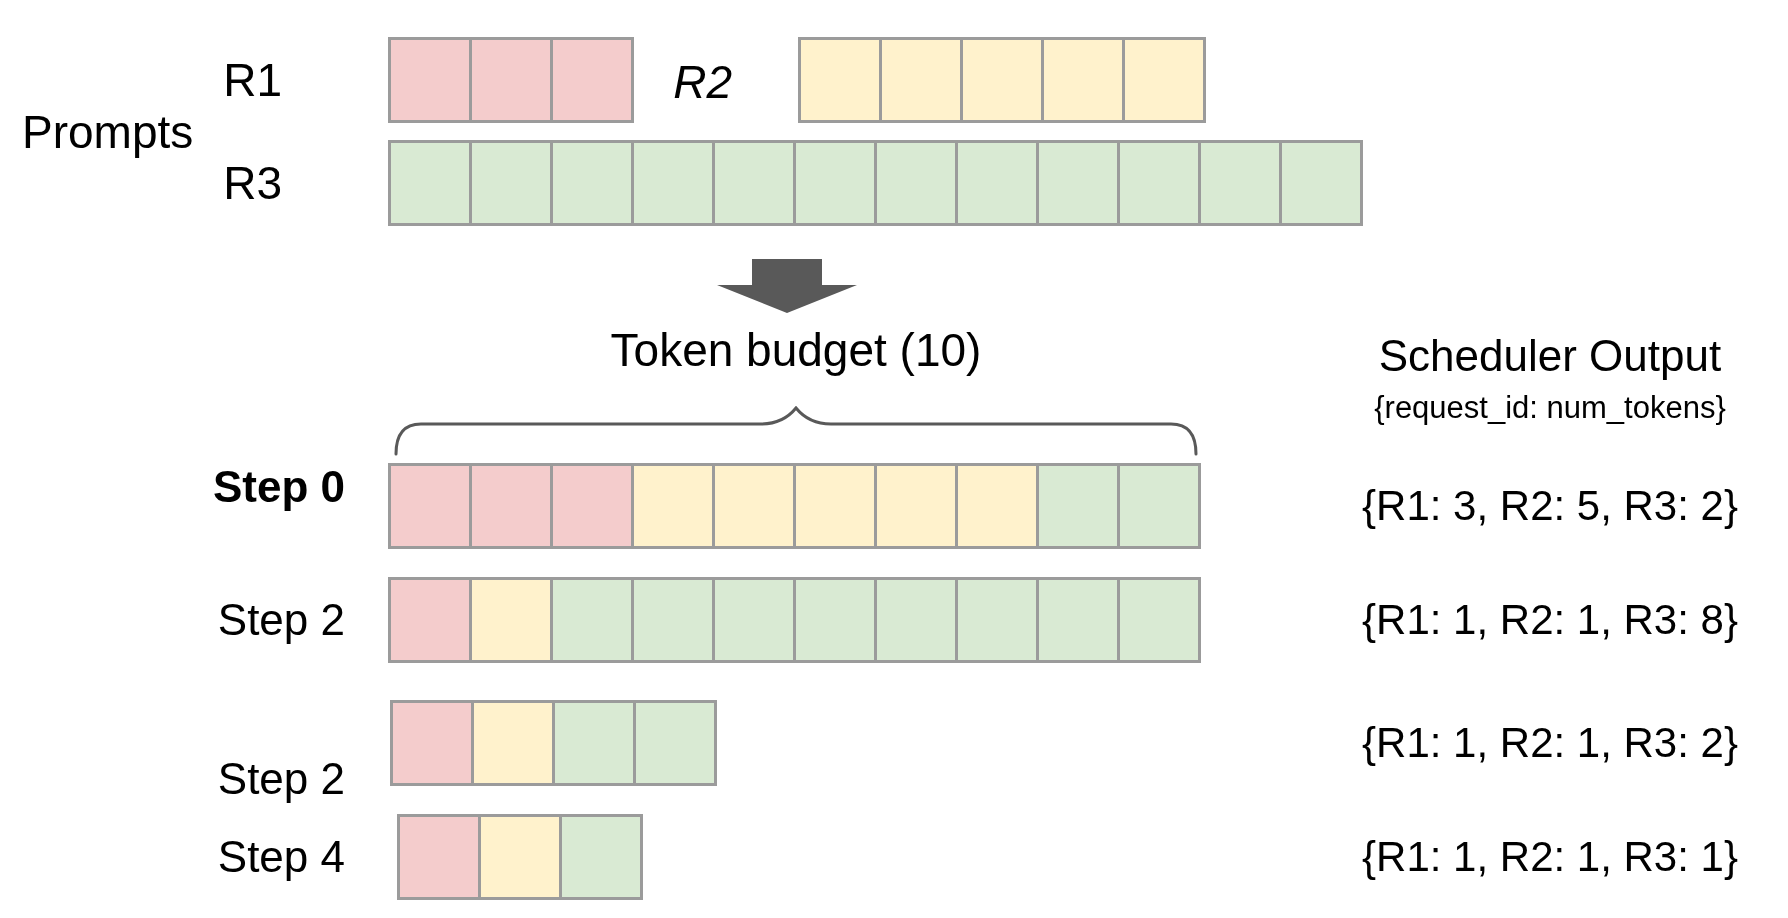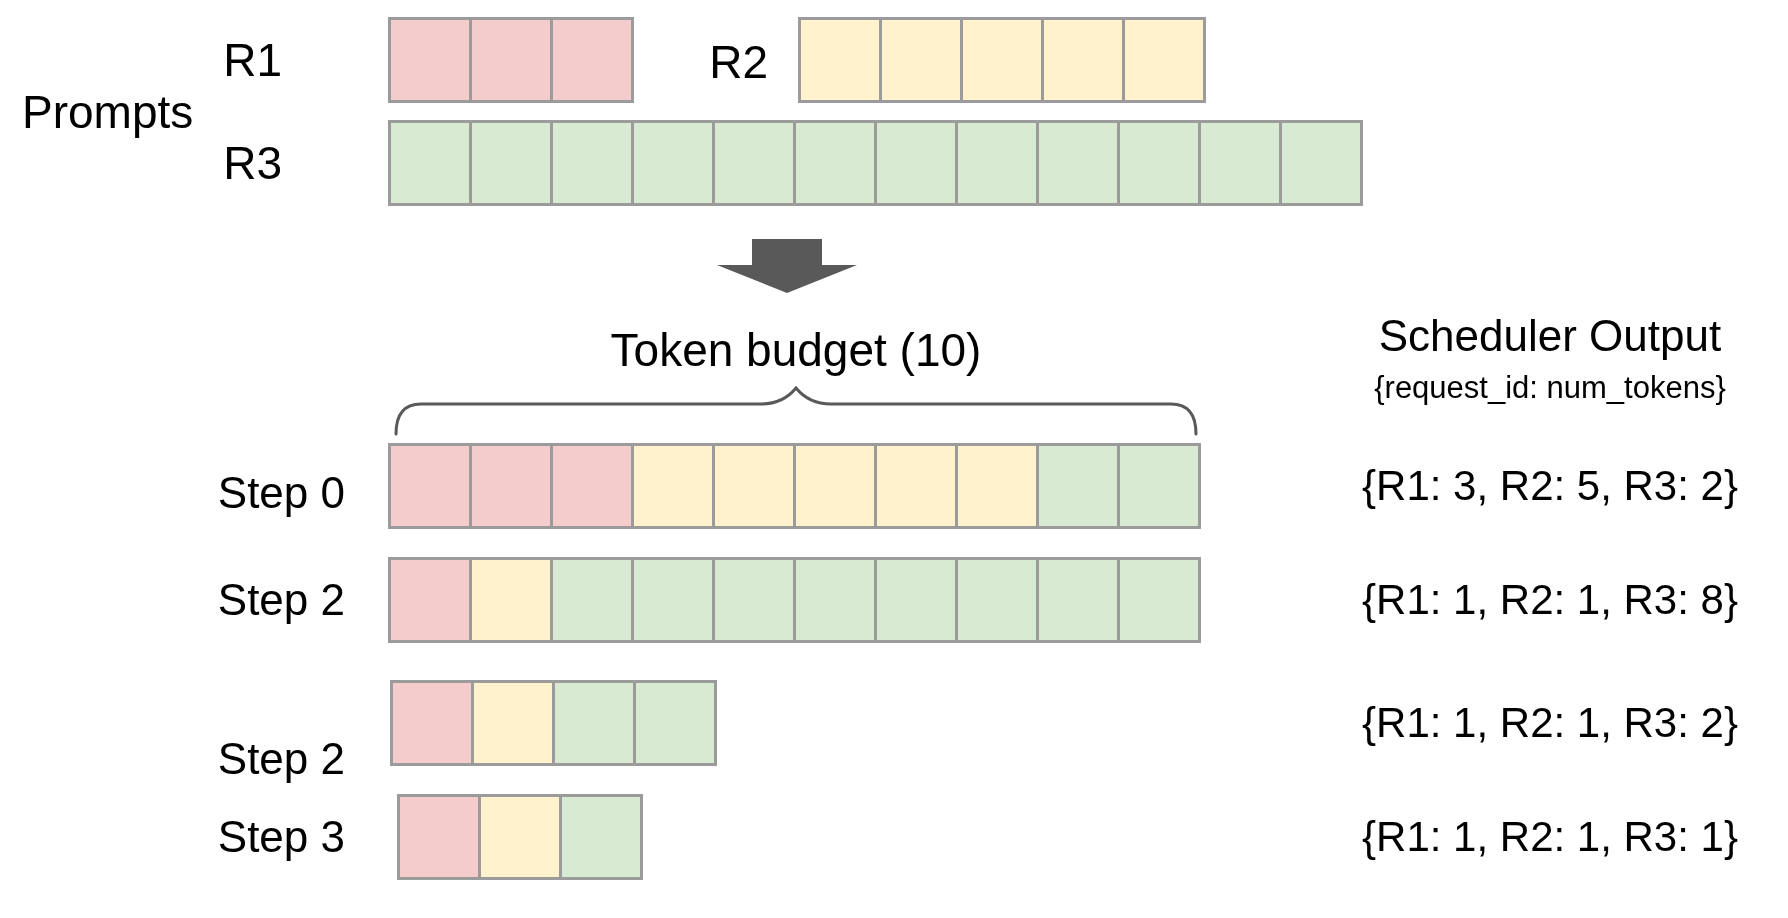--- a/index.html
+++ b/index.html
@@ -4,21 +4,21 @@
 <style>
   html, body { margin: 0; padding: 0; }
   body {
     width: 1788px; height: 918px;
     background: #ffffff;
     font-family: "Liberation Sans", sans-serif;
     color: #000000;
     position: relative;
     overflow: hidden;
   }
-  .abs { position: absolute; }
+  .abs { position: absolute; margin-top: 20px; }
 
   
   .lbl      { font-size: 46px; line-height: 1.15; white-space: nowrap; }
   .right    { text-align: right; }
   .center   { text-align: center; }
   .steplbl  { font-size: 44px; line-height: 1.15; white-space: nowrap; }
   .outline  { font-size: 42px; line-height: 1.15; white-space: nowrap; }
   .schedtitle { font-size: 44px; line-height: 1.15; white-space: nowrap; }
   .schedsub   { font-size: 31px; line-height: 1.15; white-space: nowrap; }
 
@@ -29,37 +29,37 @@
     width: 84px; height: 86px;
     border: 3px solid #9b9b9b;
     margin-left: -3px;
     flex: none;
   }
   .cell:first-child { margin-left: 0; }
 
   
   #prompts-label   { left: 22px;  top: 86px; text-align: right; }
   #r1-label        { left: 160px; top: 34px;  width: 122px; }
-  #r2-label        { left: 640px; top: 36px;  width: 128px; }
+  #r2-label        { left: 604px; top: 36px;  width: 128px; font-style: italic; }
   #r3-label        { left: 160px; top: 137px; width: 122px; }
 
   #r1-cells        { left: 388px; top: 17px; }
   #r2-cells        { left: 798px; top: 17px; }
   #r3-cells        { left: 388px; top: 120px; }
 
   #flow-arrow      { left: 717px; top: 239px; }
 
-  #token-budget-label { left: 393px; top: 324px; width: 806px; }
+  #token-budget-label { left: 393px; top: 304px; width: 806px; }
   #budget-brace       { left: 393px; top: 386px; }
 
   #sched-title     { left: 1310px; top: 311px; width: 480px; }
   #sched-subtitle  { left: 1310px; top: 370px; width: 480px; }
 
   .step-label  { left: 140px; width: 205px; text-align: right; }
-  #step0-label { top: 468px; } #step1-label { top: 575px; }
+  #step0-label { top: 442px; font-weight: bold; } #step1-label { top: 575px; }
   #step2-label { top: 734px; } #step3-label { top: 812px; }
 
   #step0-cells { left: 388px; top: 443px; }
   #step1-cells { left: 388px; top: 557px; }
   #step2-cells { left: 390px; top: 680px; }
   #step3-cells { left: 397px; top: 794px; }
 
   .step-output { left: 1310px; width: 480px; text-align: center; }
   #step0-output { top: 462px; } #step1-output { top: 576px; }
   #step2-output { top: 699px; } #step3-output { top: 813px; }
@@ -149,19 +149,19 @@
 
 <div class="abs steplbl step-label" id="step2-label">Step 2</div>
 <div class="abs cellrow" id="step2-cells">
     <div class="cell" style="background: rgb(244, 204, 204); border-color: rgb(155, 155, 155);"></div>
     <div class="cell" style="background: rgb(255, 242, 204); border-color: rgb(155, 155, 155);"></div>
     <div class="cell" style="background: rgb(217, 234, 211); border-color: rgb(155, 155, 155);"></div>
     <div class="cell" style="background: rgb(217, 234, 211); border-color: rgb(155, 155, 155);"></div>
   </div>
 <div class="abs outline step-output" id="step2-output">{R1: 1, R2: 1, R3: 2}</div>
 
-<div class="abs steplbl step-label" id="step3-label">Step 3</div>
+<div class="abs steplbl step-label" id="step3-label">Step 4</div>
 <div class="abs cellrow" id="step3-cells">
     <div class="cell" style="background: rgb(244, 204, 204); border-color: rgb(155, 155, 155);"></div>
     <div class="cell" style="background: rgb(255, 242, 204); border-color: rgb(155, 155, 155);"></div>
     <div class="cell" style="background: rgb(217, 234, 211); border-color: rgb(155, 155, 155);"></div>
   </div>
 <div class="abs outline step-output" id="step3-output">{R1: 1, R2: 1, R3: 1}</div>
 
 </body></html>

